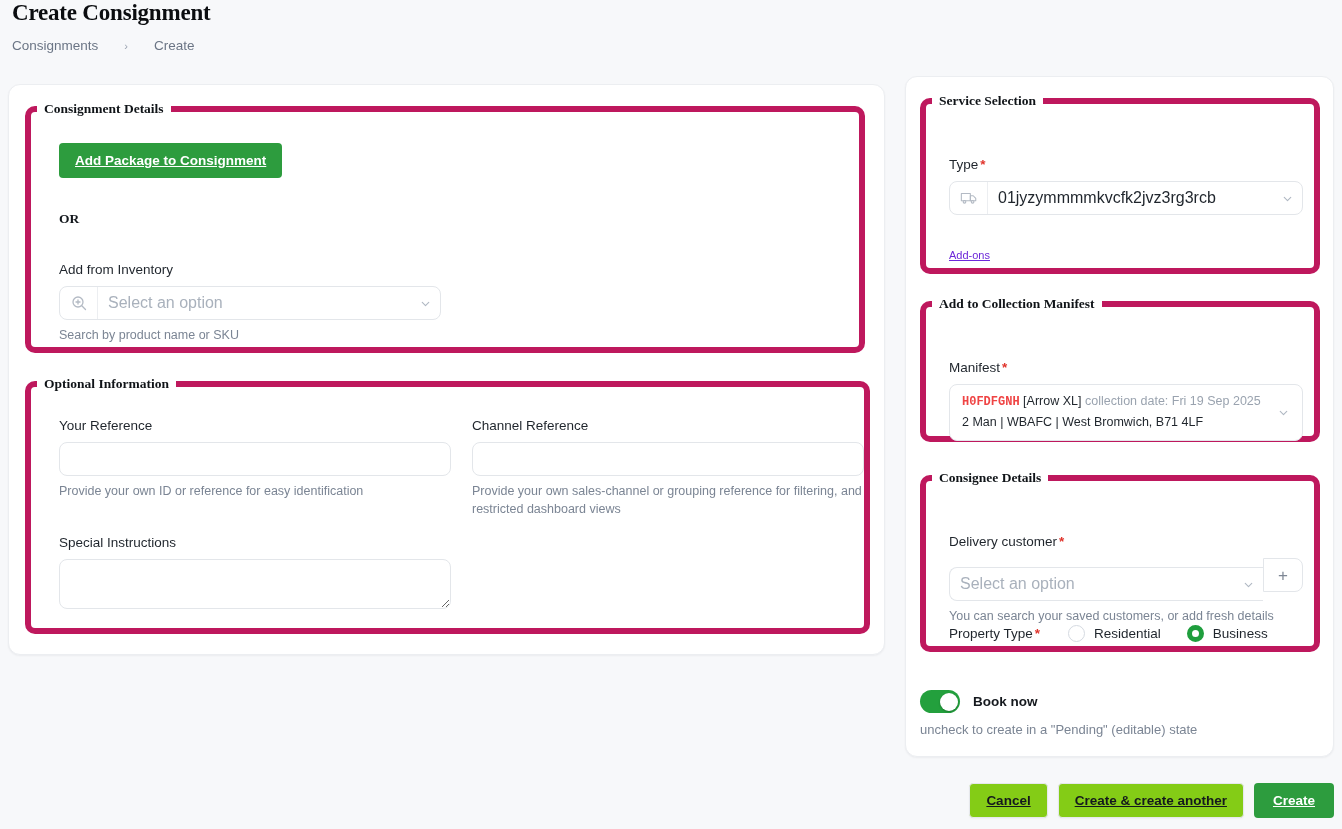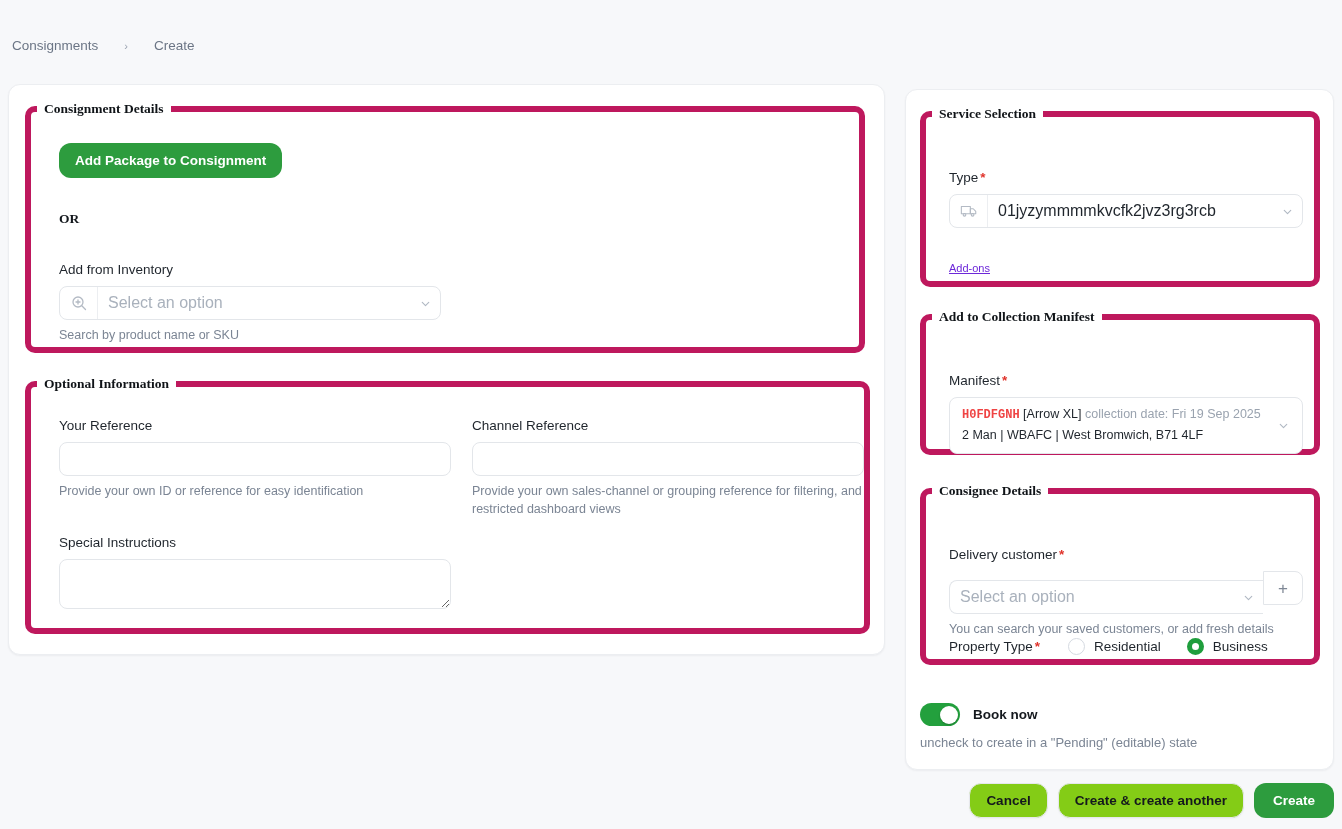--- a/index.html
+++ b/index.html
@@ -30,21 +30,21 @@
 
   
   .card {
     position: absolute;
     background: #ffffff;
     border: 1px solid #eceef1;
     border-radius: 12px;
     box-shadow: 0 1px 2px rgba(16,24,40,0.05);
   }
   #left-card  { left: 8px;  top: 84px; width: 877px; height: 571px; }
-  #right-card { left: 905px; top: 89px; width: 429px; height: 681px; }
+  #right-card { left: 905px; top: 76px; width: 429px; height: 681px; }
 
   
   fieldset.section {
     border: 6px solid #be185d;
     border-radius: 10px;
     margin: 0;
     padding: 0;
     position: absolute;
   }
   fieldset.section > legend {
@@ -56,24 +56,25 @@
     margin-left: 6px;
   }
   .sec-body { padding: 0 18px 18px 18px; position: relative; }
 
   
   #sec-consignment { left: 16px; top: 16px; width: 840px; height: 252px; }
   #sec-optional    { left: 16px; top: 291px; width: 845px; height: 258px; }
 
   .btn {
     font-family: "Liberation Sans", sans-serif;
-    border-radius: 12px;
+    border-radius: 4px;
     cursor: pointer;
     border: 1px solid transparent;
     font-weight: bold;
+    text-decoration: underline;
   }
   .btn-primary {
     background: #2d9c3e;
     color: #ffffff;
     font-size: 13.5px;
     padding: 9px 15px;
   }
   #add-package-btn { position: absolute; left: 28px; top: 26px; }
 
   .or-label {
@@ -243,20 +244,21 @@
   }
   #create-btn { padding: 9px 18px; }
 
   svg { display: block; }
 </style>
 </head>
 <body>
 
 <div class="page">
 
+  <div class="page-title">Create Consignment</div>
   <div class="breadcrumb">
     <a href="#">Consignments</a>
     <span class="sep">›</span>
     <span>Create</span>
   </div>
 
   <div class="card" id="left-card">
 
     <fieldset class="section" id="sec-consignment">
       <legend>Consignment Details</legend>

